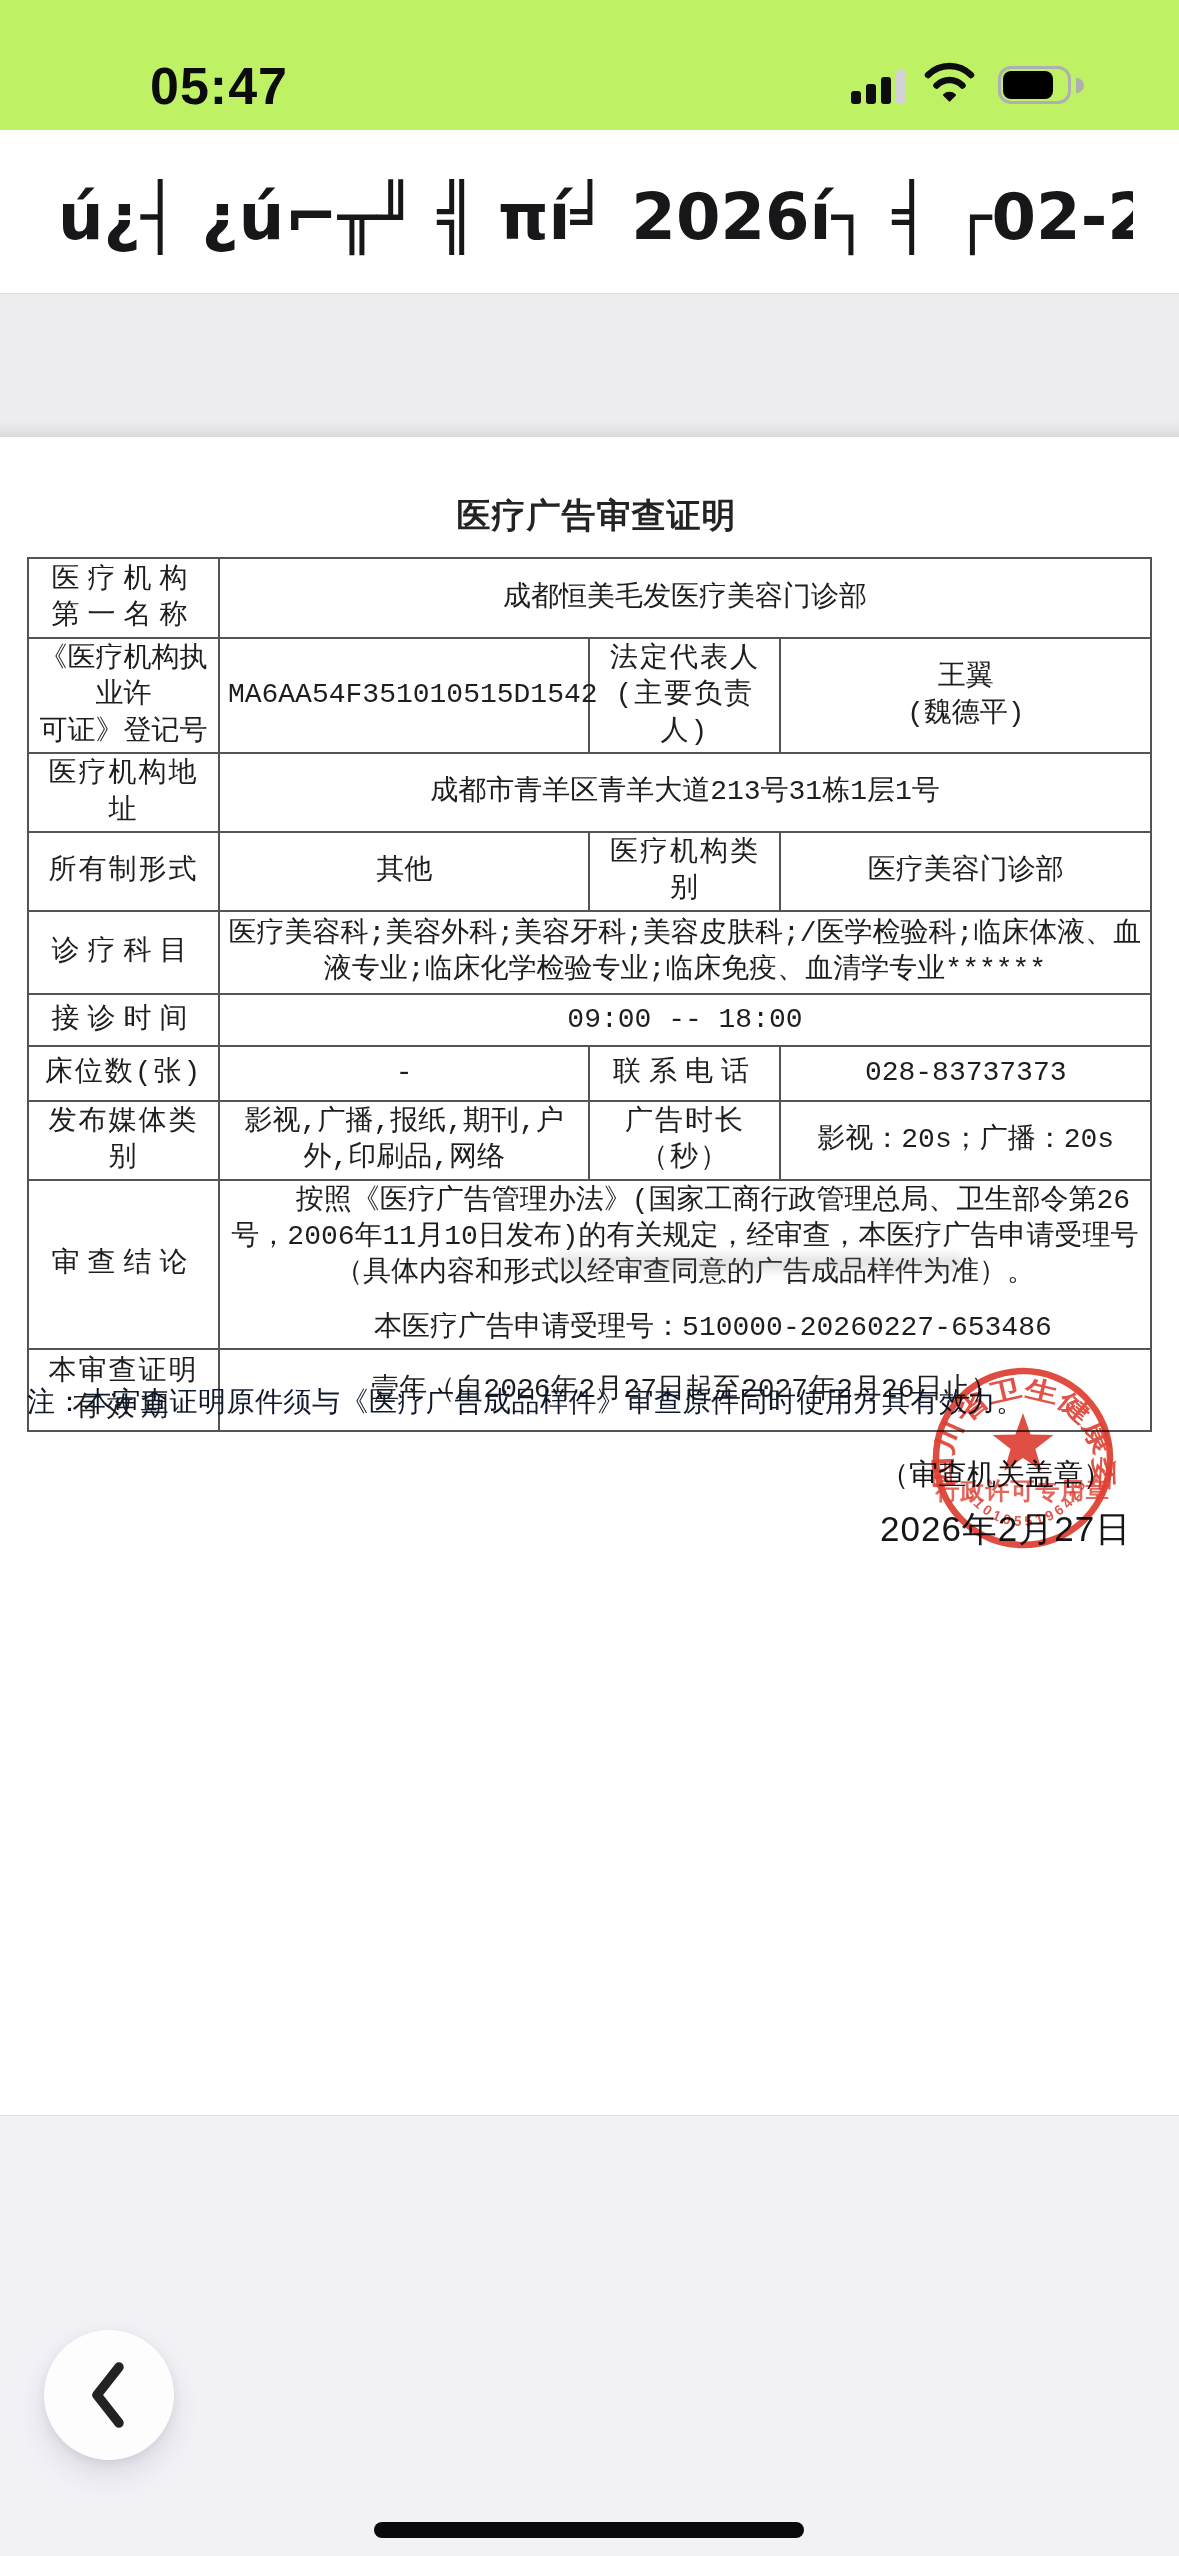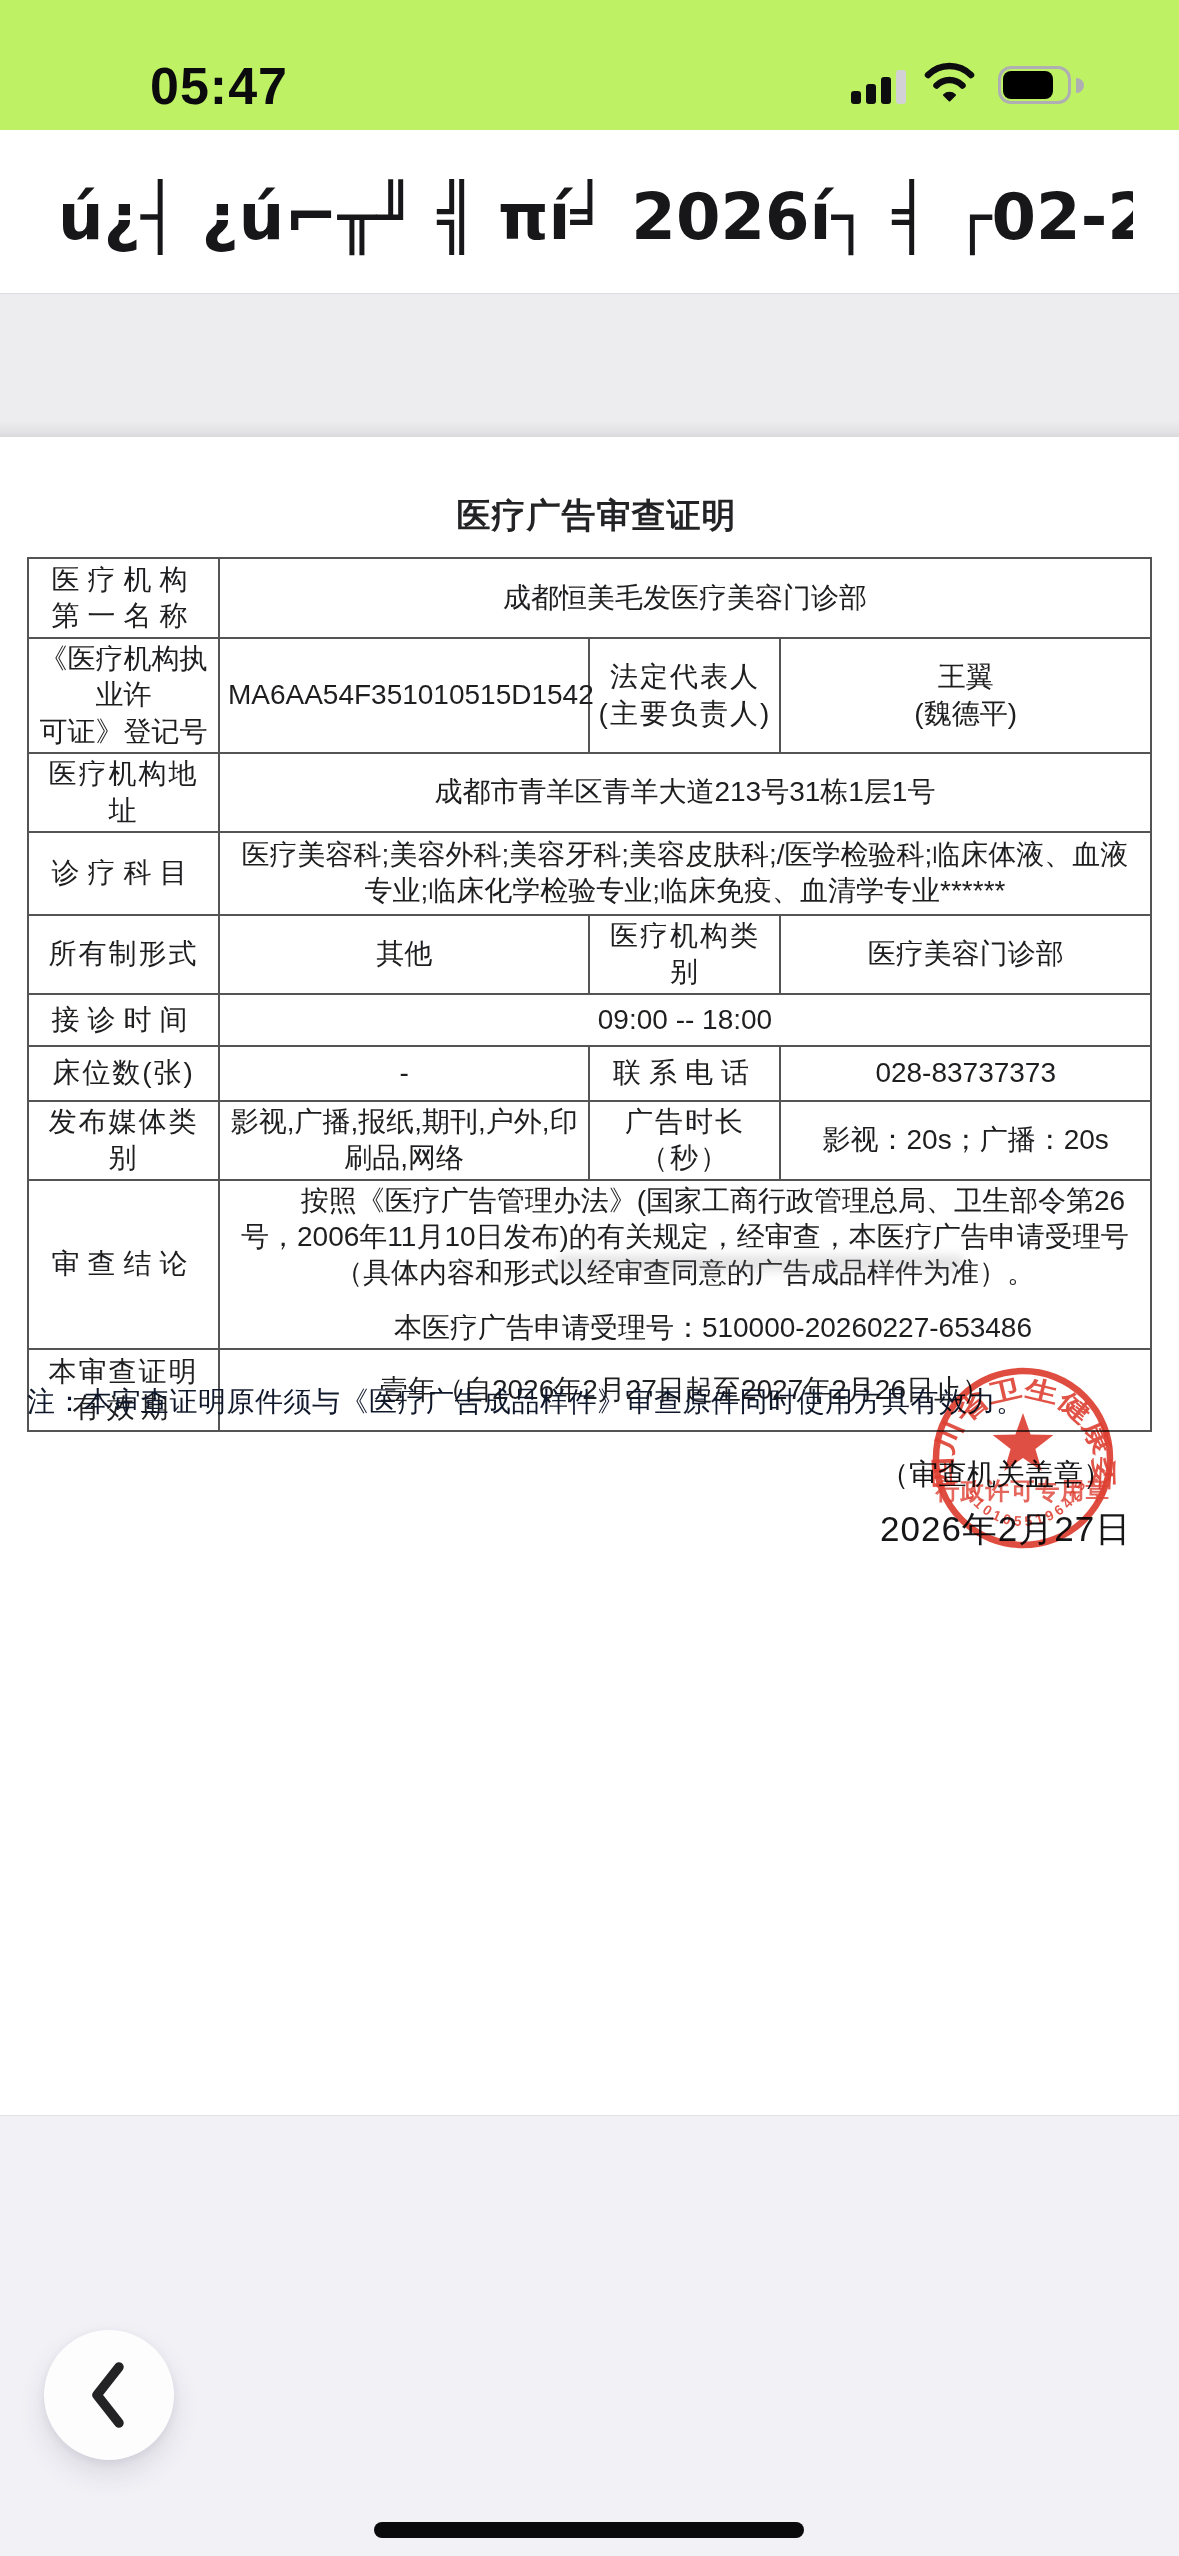--- a/index.html
+++ b/index.html
@@ -30,21 +30,21 @@
   
   .grayband{
     position:absolute;top:293px;left:0;width:100%;height:144px;
     background:linear-gradient(to bottom,#ededef 0%,#ededef 88%,#e2e2e5 97%,#d9d9dc 100%);
     border-top:1px solid #dedee2;box-sizing:border-box;
   }
   
   .doc{position:absolute;top:437px;left:0;width:1179px;height:1678px;background:#ffffff;padding-left:14px;}
   .doc-title{position:absolute;top:56px;left:0;width:100%;text-align:center;font-size:34px;font-weight:700;color:#232325;letter-spacing:1px;}
   table.cert{
-    position:absolute;left:27px;top:120px;width:1125px;border-collapse:collapse;table-layout:fixed;
+    position:absolute;left:27px;top:120px;width:1125px;border-collapse:collapse;table-layout:fixed;font-family:Liberation Mono, monospace;
   }
   table.cert td{
     border:2px solid #545454;text-align:center;vertical-align:middle;
     font-size:28px;color:#1e1e20;padding:2px 8px;line-height:1.3;
   }
   td.lbl{letter-spacing:2px;}
   td.sp{letter-spacing:8px;}
   td.tight{letter-spacing:0;}
   .cellline{display:block;}
   td.longtext{font-size:27px;line-height:1.42;padding:4px 10px;}
@@ -132,29 +132,29 @@
         </td>
         <td>
           <span class="cellline">王翼</span>
           <span class="cellline">(魏德平)</span>
         </td>
       </tr>
       <tr style="height:52px">
         <td class="lbl">医疗机构地址</td>
         <td colspan="3">成都市青羊区青羊大道213号31栋1层1号</td>
       </tr>
-      <tr style="height:83px">
-        <td class="lbl sp">诊疗科目</td>
-        <td colspan="3" class="longtext">医疗美容科;美容外科;美容牙科;美容皮肤科;/医学检验科;临床体液、血液专业;临床化学检验专业;临床免疫、血清学专业******</td>
-      </tr>
       <tr style="height:55px">
         <td class="lbl">所有制形式</td>
         <td>其他</td>
         <td class="lbl">医疗机构类别</td>
         <td>医疗美容门诊部</td>
+      </tr>
+      <tr style="height:83px">
+        <td class="lbl sp">诊疗科目</td>
+        <td colspan="3" class="longtext">医疗美容科;美容外科;美容牙科;美容皮肤科;/医学检验科;临床体液、血液专业;临床化学检验专业;临床免疫、血清学专业******</td>
       </tr>
       <tr style="height:52px">
         <td class="lbl sp">接诊时间</td>
         <td colspan="3">09:00 -- 18:00</td>
       </tr>
       <tr style="height:55px">
         <td class="lbl">床位数(张)</td>
         <td>-</td>
         <td class="lbl sp">联系电话</td>
         <td>028-83737373</td>

